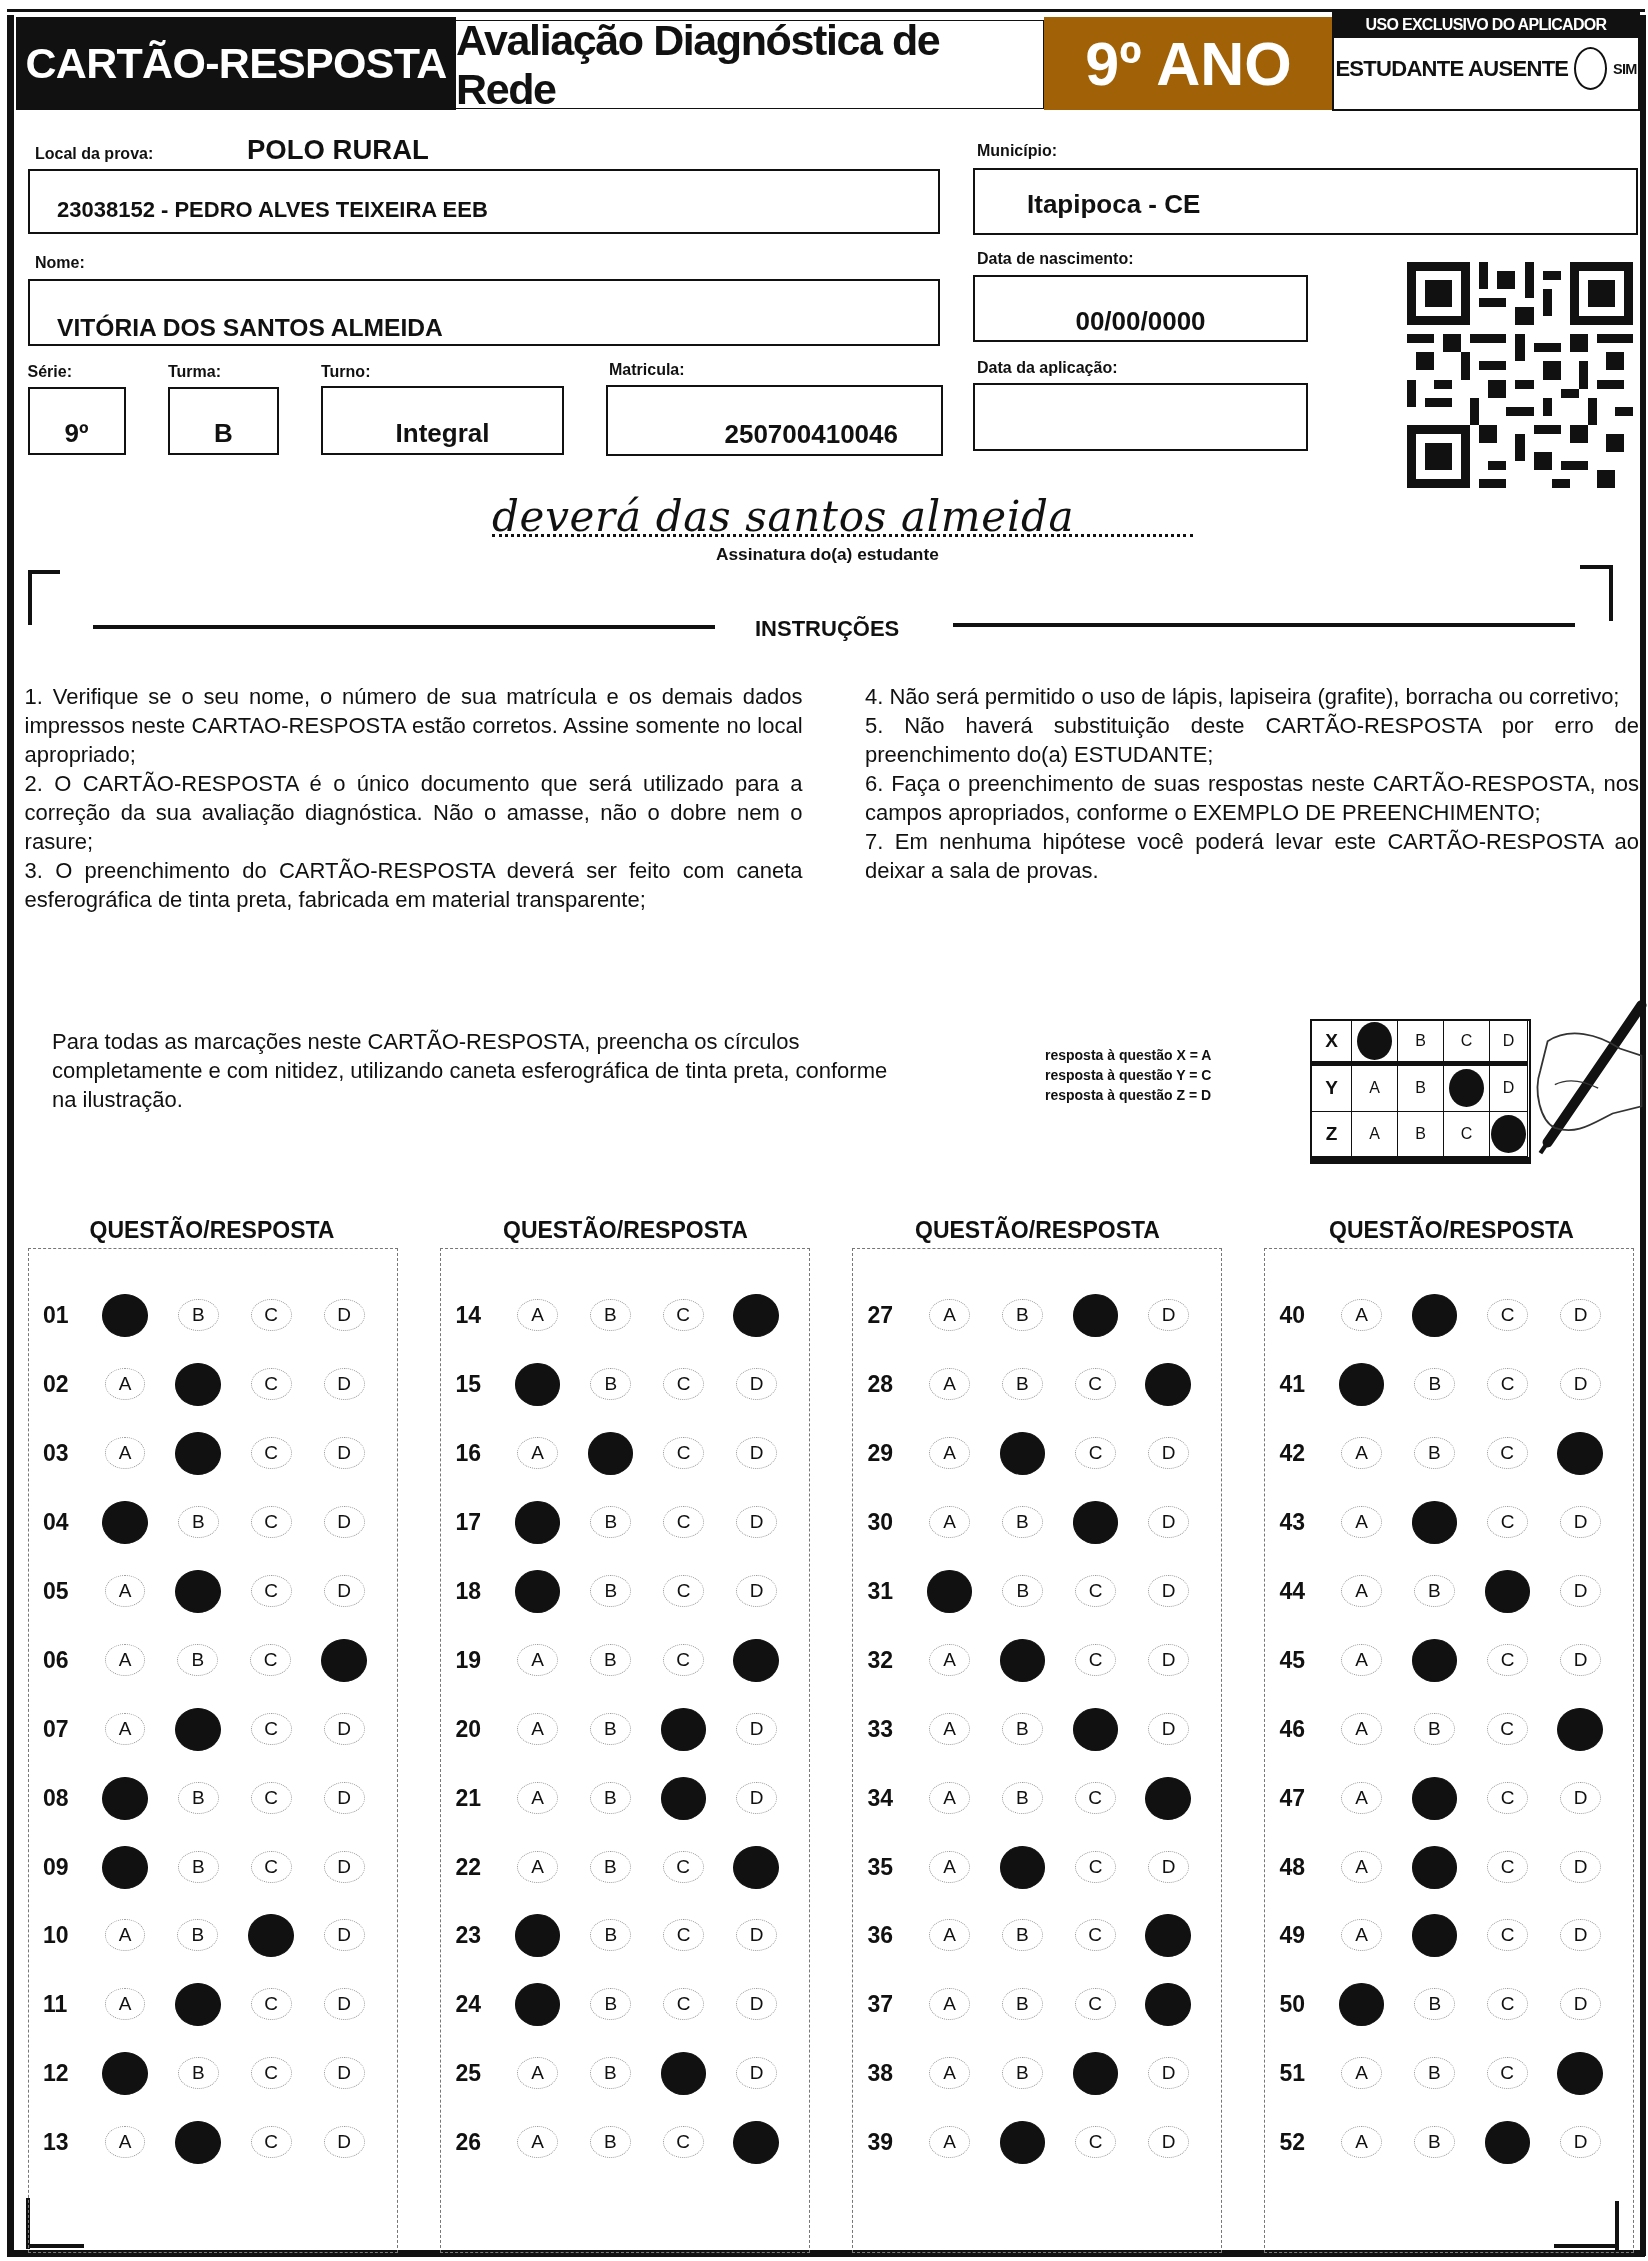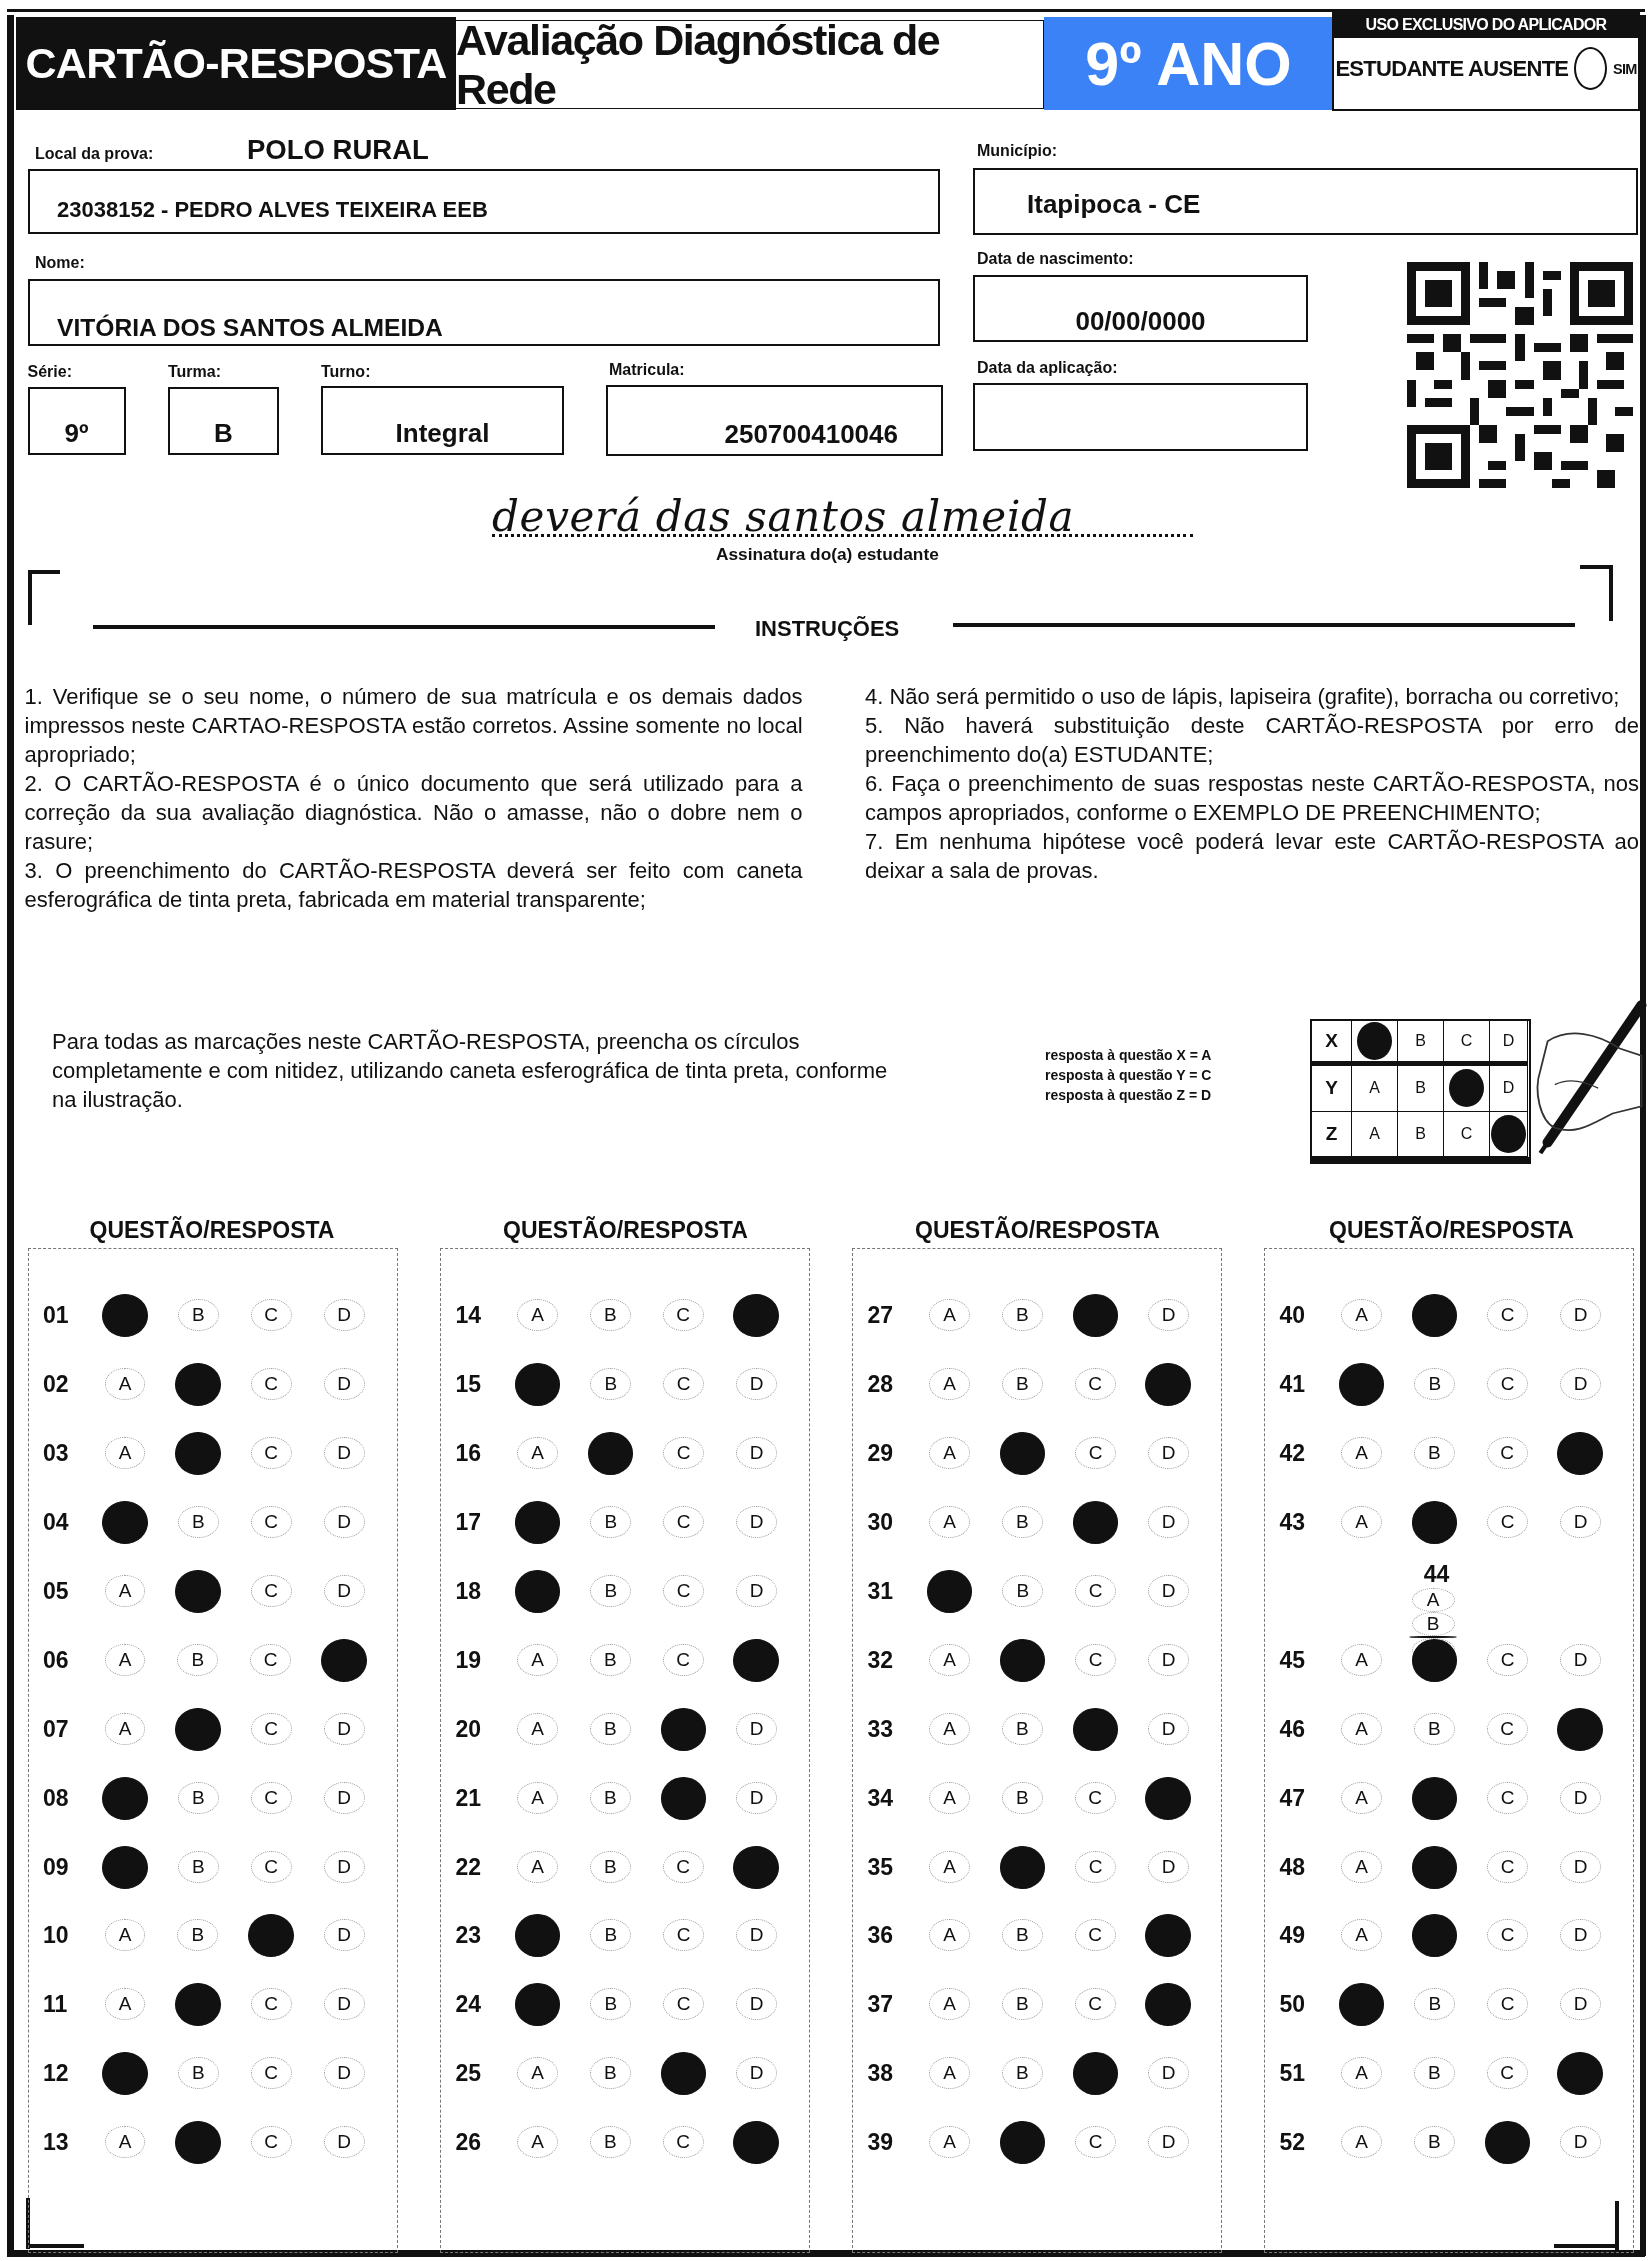--- a/index.html
+++ b/index.html
@@ -7,21 +7,21 @@
   .abs { position:absolute; }
   
   .frame-left { left:7.2px; top:14.5px; width:7.2px; height:2241px; background:#111; }
   .frame-right { left:1640px; top:14.5px; width:5.8px; height:2241px; background:#111; }
   .frame-bottom { left:7.2px; top:2250px; width:1638px; height:7.2px; background:#111; }
   .frame-top { left:7.2px; top:8.7px; width:1638px; height:2.9px; background:#111; }
 
   
   .hdr-black1 { left:16px; top:17.3px; width:440px; height:93px; background:#111; color:#fff; display:flex; align-items:center; justify-content:center; font-weight:bold; font-size:43px; font-family:"Liberation Sans Narrow","Liberation Sans", sans-serif; letter-spacing:-0.7px; transform-origin:left; }
   .hdr-white { left:455px; top:20px; width:587px; height:87px; background:#fff; border:1.4px solid #111; display:flex; align-items:center; justify-content:center; font-weight:bold; font-size:43px; letter-spacing:-1.4px; }
-  .hdr-black2 { left:1044px; top:17.3px; width:289px; height:93px; background:#3b82f6; color:#fff; display:flex; align-items:center; justify-content:center; font-weight:bold; font-size:61px; }
+  .hdr-black2 { left:1044px; top:17.3px; width:289px; height:93px; background:#a16207; color:#fff; display:flex; align-items:center; justify-content:center; font-weight:bold; font-size:61px; }
   .aplicador { left:1332px; top:10px; width:304px; height:97px; border:2.9px solid #111; background:#fff; }
   .aplicador .ttl { background:#111; color:#fff; font-size:16px; font-weight:bold; text-align:center; height:26px; line-height:26px; letter-spacing:-0.7px; }
   .aplicador .row { display:flex; align-items:center; justify-content:center; height:61px; gap:5.8px; font-weight:bold; font-size:22px; letter-spacing:-0.7px; }
   .aplicador .bubble { width:29px; height:39px; border:2.2px solid #111; border-radius:50%; display:inline-block; }
   .aplicador .sim { font-size:14.5px; }
 
   .lbl { font-weight:bold; font-size:16px; }
   .box { border:2.9px solid #111; background:#fff; box-sizing:border-box; }
   .val { font-weight:bold; font-size:26px; }
 
@@ -553,21 +553,21 @@
       <span class="opt">C</span>
       <span class="opt filled"></span>
     </div>
     <div class="qrow" style="top: 250px;">
       <span class="qnum">43</span>
       <span class="opt">A</span>
       <span class="opt filled"></span>
       <span class="opt">C</span>
       <span class="opt">D</span>
     </div>
-    <div class="qrow" style="top: 312px; flex-direction: column;">
+    <div class="qrow" style="top: 319px;">
       <span class="qnum">44</span>
       <span class="opt">A</span>
       <span class="opt">B</span>
       <span class="opt filled"></span>
       <span class="opt">D</span>
     </div>
     <div class="qrow" style="top: 388px;">
       <span class="qnum">45</span>
       <span class="opt">A</span>
       <span class="opt filled"></span>

